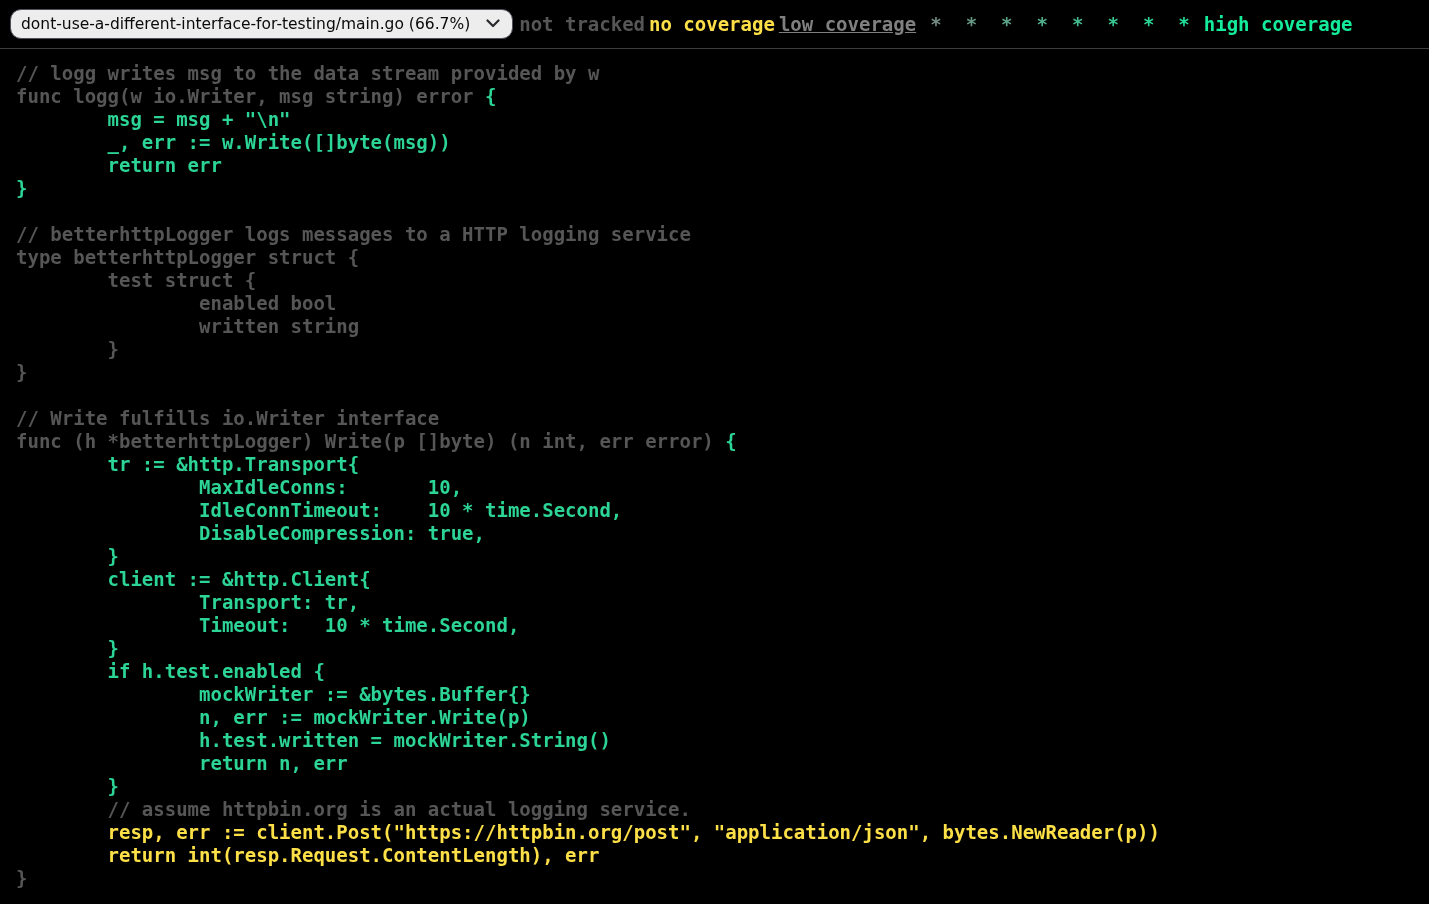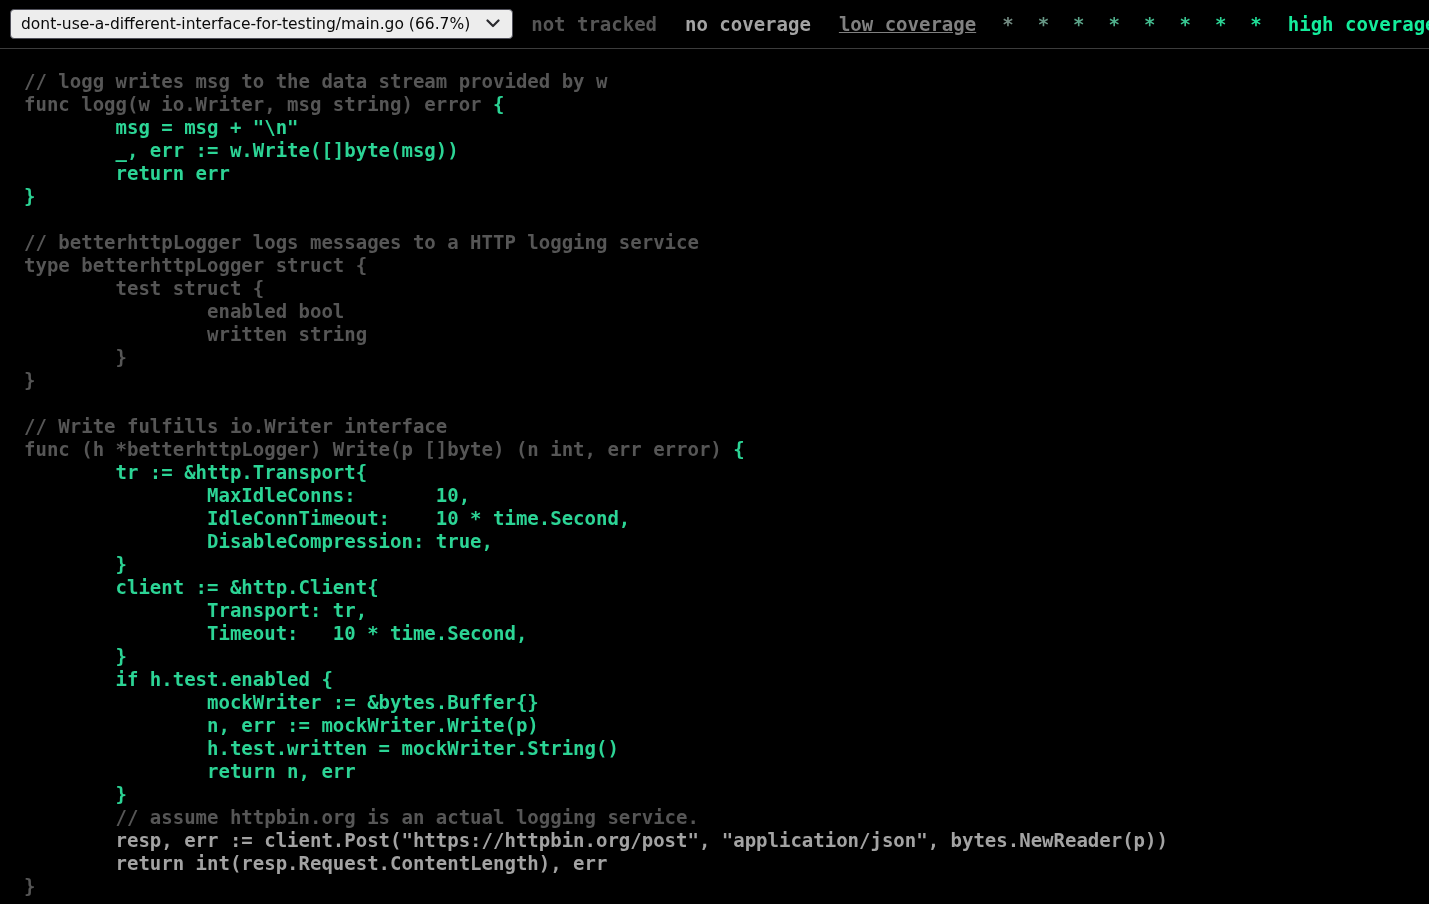--- a/index.html
+++ b/index.html
@@ -17,51 +17,51 @@
     border-bottom: 1px solid #3c3c3c;
     padding-left: 10px;
     white-space: nowrap;
   }
   .select-control {
     display: inline-flex;
     align-items: center;
     gap: 16px;
     background: #ededed;
     border: 1.5px solid #50505a;
-    border-radius: 4px;
+    border-radius: 11px;
     height: 30px;
     padding: 2px 12px 3px 10px;
     font: 15.5px "DejaVu Sans", "Liberation Sans", sans-serif;
     color: #0a0a0a;
     cursor: pointer;
     flex: 0 0 auto;
   }
   .select-control svg { flex: 0 0 auto; display: block; }
   #legend {
     display: flex;
     align-items: center;
     margin-left: 4px;
     font-family: "DejaVu Sans Mono", "Liberation Mono", monospace;
     font-size: 19px;
     font-weight: bold;
     white-space: nowrap;
   }
-  #legend span { margin: 0 14px; }
+  #legend span { margin: 0 2px; }
   #legend span.star { margin: 0 12px; }
   pre#code {
-    margin: 12px;
+    margin: 4px;
     padding: 9px 16px 0 12px;
     font-family: "DejaVu Sans Mono", "Liberation Mono", monospace;
     font-size: 19px;
     font-weight: bold;
     line-height: 23px;
     white-space: pre;
   }
 </style>
-<style>.covnt{color:rgb(86, 86, 86);}.cov0{color:#a3a3a3;}.cov1{color:rgb(128, 128, 128);text-decoration:underline;}.cov2{color:rgb(116, 140, 131);}.cov3{color:rgb(104, 152, 134);}.cov4{color:rgb(92, 164, 137);}.cov5{color:rgb(80, 176, 140);}.cov6{color:rgb(68, 188, 143);}.cov7{color:rgb(56, 200, 146);}.cov8{color:rgb(44, 212, 149);}.cov9{color:rgb(32, 224, 152);}.cov10{color:rgb(20, 236, 155);}</style></head>
+<style>.covnt{color:rgb(86, 86, 86);}.cov0{color:#fde047;}.cov1{color:rgb(128, 128, 128);text-decoration:underline;}.cov2{color:rgb(116, 140, 131);}.cov3{color:rgb(104, 152, 134);}.cov4{color:rgb(92, 164, 137);}.cov5{color:rgb(80, 176, 140);}.cov6{color:rgb(68, 188, 143);}.cov7{color:rgb(56, 200, 146);}.cov8{color:rgb(44, 212, 149);}.cov9{color:rgb(32, 224, 152);}.cov10{color:rgb(20, 236, 155);}</style></head>
 <body>
 
 <div id="topbar">
   <div class="select-control">
     <span>dont-use-a-different-interface-for-testing/main.go (66.7%)</span>
     <svg width="14" height="9" viewBox="0 0 14 9">
       <polyline points="1.5,1.5 7,7 12.5,1.5" fill="none" stroke="#2a2a2e" stroke-width="2.2" stroke-linecap="round" stroke-linejoin="round"></polyline>
     </svg>
   </div>
   <div id="legend">

